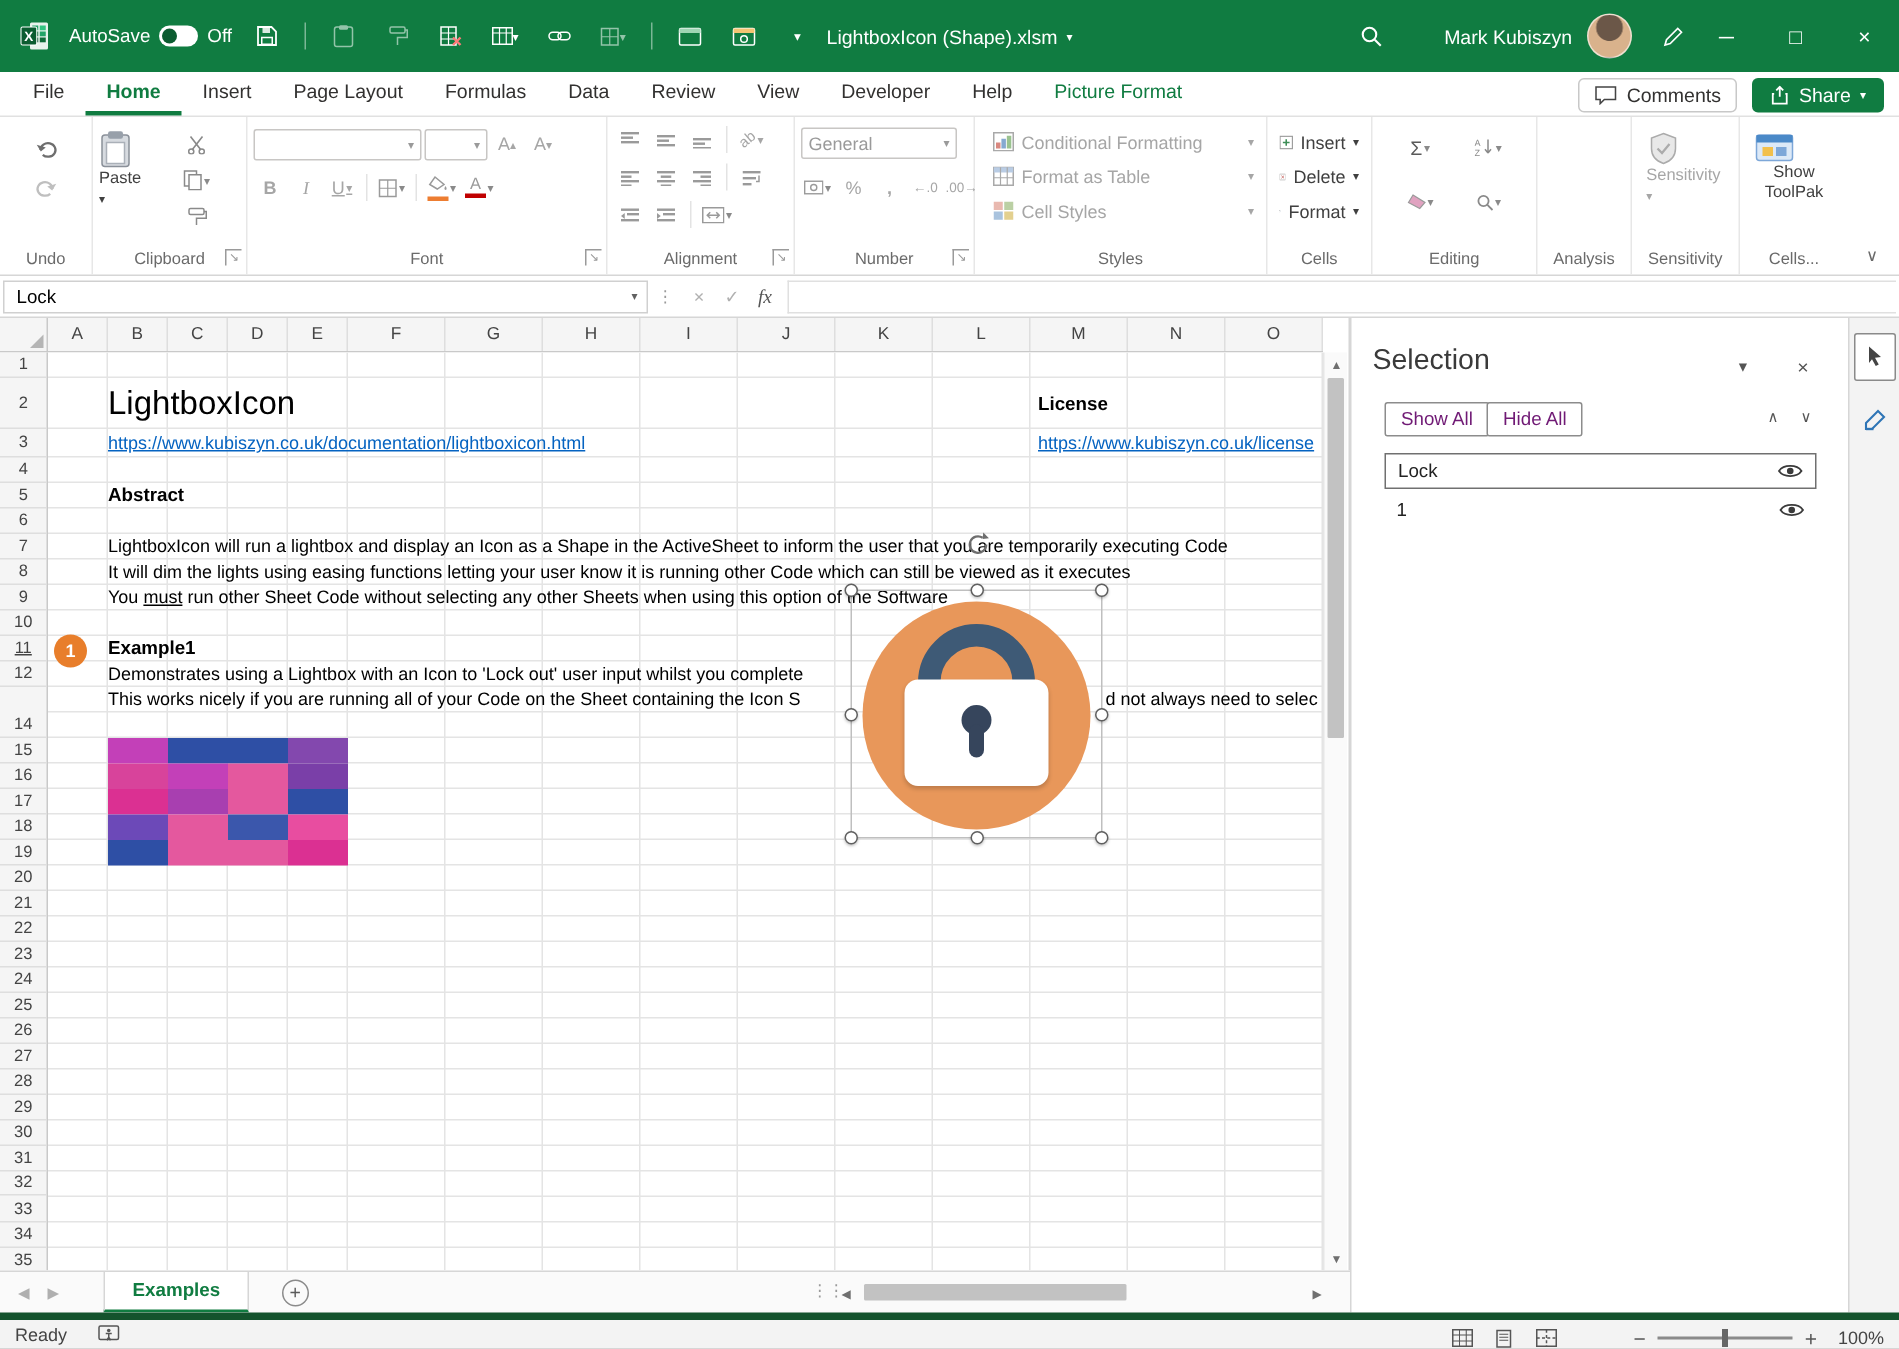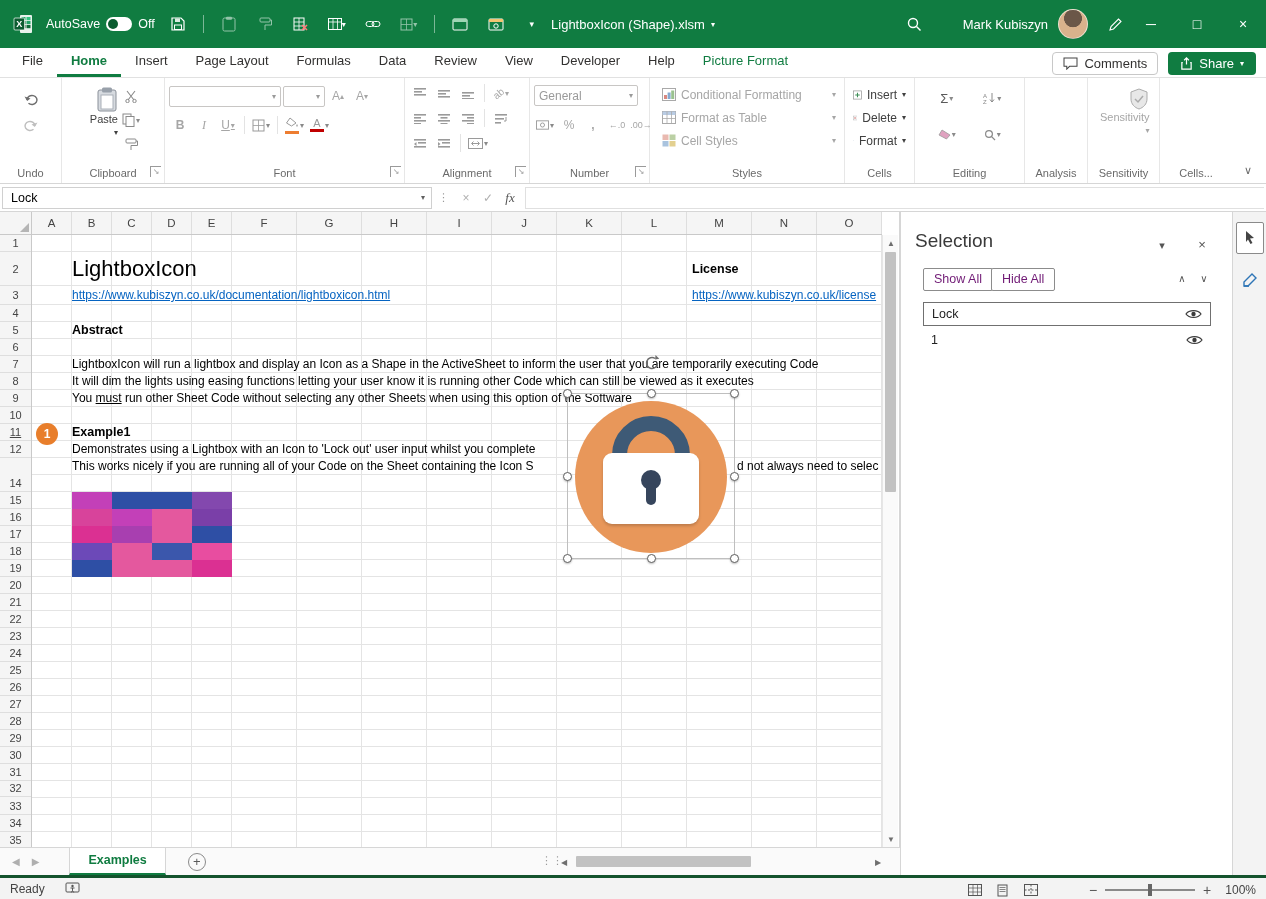--- a/index.html
+++ b/index.html
@@ -29,21 +29,21 @@
   .tabrow-right{position:absolute;right:10px;top:52px;display:flex;gap:10px;align-items:center}
   .comments-btn{display:flex;align-items:center;gap:6px;font-size:13px;color:#323130;border:1px solid #C8C8C8;border-radius:4px;padding:3px 10px;background:#fff}
   .share-btn{display:flex;align-items:center;gap:6px;font-size:13px;color:#fff;background:#107C41;border-radius:4px;padding:4px 12px}
 
   
   .ribbon{position:absolute;left:0;top:78px;width:1266px;height:106px;background:#fff;border-bottom:1px solid #D6D6D6;display:flex}
   .rgroup{position:relative;height:100%;border-right:1px solid #E7E7E7;flex:none}
   .gbody{position:absolute;left:0;right:0;top:3px;bottom:19px;padding:2px 4px}
   .glabel{position:absolute;left:0;right:0;bottom:2px;height:16px;text-align:center;font-size:11px;color:#6a6a6a;line-height:16px}
   .launcher{position:absolute;right:3px;bottom:4px;width:11px;height:11px;border-left:1px solid #9a9a9a;border-top:1px solid #9a9a9a;font-size:8px;line-height:10px;color:#9a9a9a;text-align:center}
-  .bigbtn{display:inline-flex;flex-direction:column;align-items:flex-end;justify-content:flex-start;width:52px;height:80px;border-radius:3px;padding-top:4px;font-size:11px;color:#404040;text-align:center;line-height:13px}
+  .bigbtn{display:inline-flex;flex-direction:column;align-items:flex-start;justify-content:flex-start;width:52px;height:80px;border-radius:3px;padding-top:4px;font-size:11px;color:#404040;text-align:center;line-height:13px}
   .bigbtn.dis{color:#A6A6A6}
   .sbtn{display:inline-flex;align-items:center;justify-content:center;height:22px;min-width:22px;border-radius:2px;font-size:12px;color:#5c5c5c;padding:0 2px}
   .sbtn .chev{margin-left:1px;color:#8a8a8a}
   .dis, .dis *{color:#A6A6A6 !important}
   .combo{height:21px;border:1px solid #C8C6C4;background:#fff;border-radius:2px;display:inline-flex;align-items:center;justify-content:space-between;font-size:12px;color:#9a9a9a;padding:0 4px}
   .rowline{display:flex;align-items:center;gap:2px}
   .vsep{width:1px;height:18px;background:#E3E3E3;margin:0 3px}
   .menubtn{display:flex;align-items:center;gap:5px;height:23px;font-size:12px;color:#404040;padding:0 4px;border-radius:2px;white-space:nowrap}
   .menubtn .chev{margin-left:auto}
   .collapse-rib{position:absolute;right:14px;bottom:6px;font-size:11px;color:#6a6a6a}
@@ -108,21 +108,21 @@
   .updown{position:absolute;top:58px;width:18px;height:18px;font-size:10px;color:#555;text-align:center;line-height:18px}
   .pane-item{position:absolute;left:22px;width:288px;height:24px;display:flex;align-items:center;font-size:12.5px;color:#222;padding:0 8px;justify-content:space-between}
   .pane-item.sel{border:1px solid #707070}
 
   
   .rightstrip{position:absolute;left:1232px;top:212px;width:34px;height:663px;background:#F3F3F3;border-left:1px solid #D6D6D6}
   .strip-btn{position:absolute;left:3px;width:28px;height:32px;display:flex;align-items:center;justify-content:center}
   .strip-btn.active{background:#fff;border:1px solid #8A8A8A;border-radius:2px}
 
   
-  .statusbar{position:absolute;left:0;top:875px;width:1266px;height:24px;background:#F3F3F3;border-top:3px solid #14532d;display:flex;align-items:center;font-size:12px;color:#444}
+  .statusbar{position:absolute;left:0;top:875px;width:1266px;height:24px;background:#F3F3F3;border-top:5px solid #14532d;display:flex;align-items:center;font-size:12px;color:#444}
   .sb-right{position:absolute;right:10px;top:0;height:24px;display:flex;align-items:center;gap:8px}
   .zoomtrack{position:relative;width:90px;height:2px;background:#8a8a8a}
   .zoomthumb{position:absolute;left:43px;top:-5px;width:4px;height:12px;background:#666}
   .viewico{display:flex;align-items:center;justify-content:center;width:20px;height:20px}
 </style>
 </head>
 <body>
 
 <div class="page">
 
@@ -597,20 +597,31 @@
               <path d="M7 12l3 3 5-6" fill="none" stroke="#ABABAB" stroke-width="1.5"></path>
             </svg>
           <span>Sensitivity</span>
           <span class="chev">▾</span>
         </span>
       </div>
       <div class="glabel"><span>Sensitivity</span></div>
     </div>
 
     <div class="rgroup" style="width:72px;border-right:none">
+      <div class="gbody" style="text-align:center">
+        <span class="bigbtn">
+          <svg width="26" height="22" viewBox="0 0 26 22">
+              <rect x="1" y="3" width="24" height="17" rx="2" fill="#DCE9F7" stroke="#7DA7D8"></rect>
+              <rect x="1" y="3" width="24" height="5" fill="#4A89C8"></rect>
+              <rect x="5" y="11" width="7" height="6" fill="#F2C04B"></rect>
+              <rect x="14" y="11" width="7" height="6" fill="#7DA7D8"></rect>
+            </svg>
+          <span>Show ToolPak</span>
+        </span>
+      </div>
       <div class="glabel"><span>Cells...</span></div>
     </div>
 
     <span class="collapse-rib">∨</span>
   </div>
 
   <div class="formulabar">
     <span class="namebox">
       <span>Lock</span>
       <span class="chev">▾</span>

